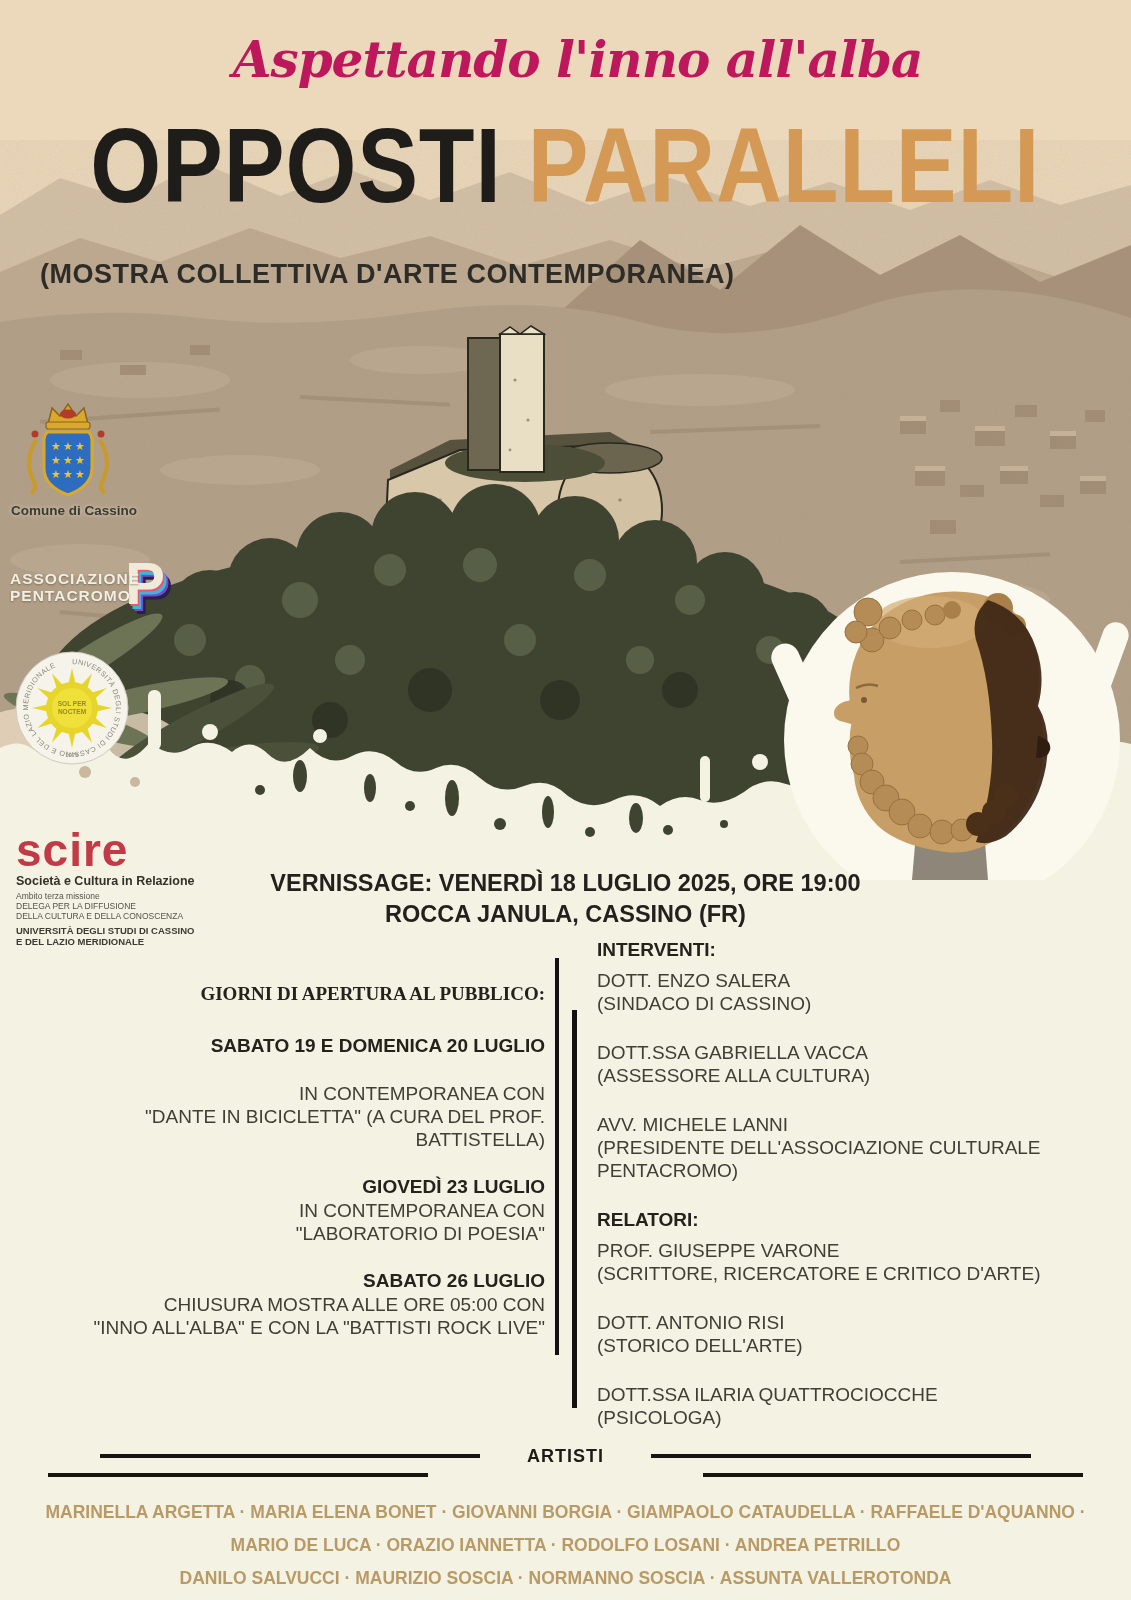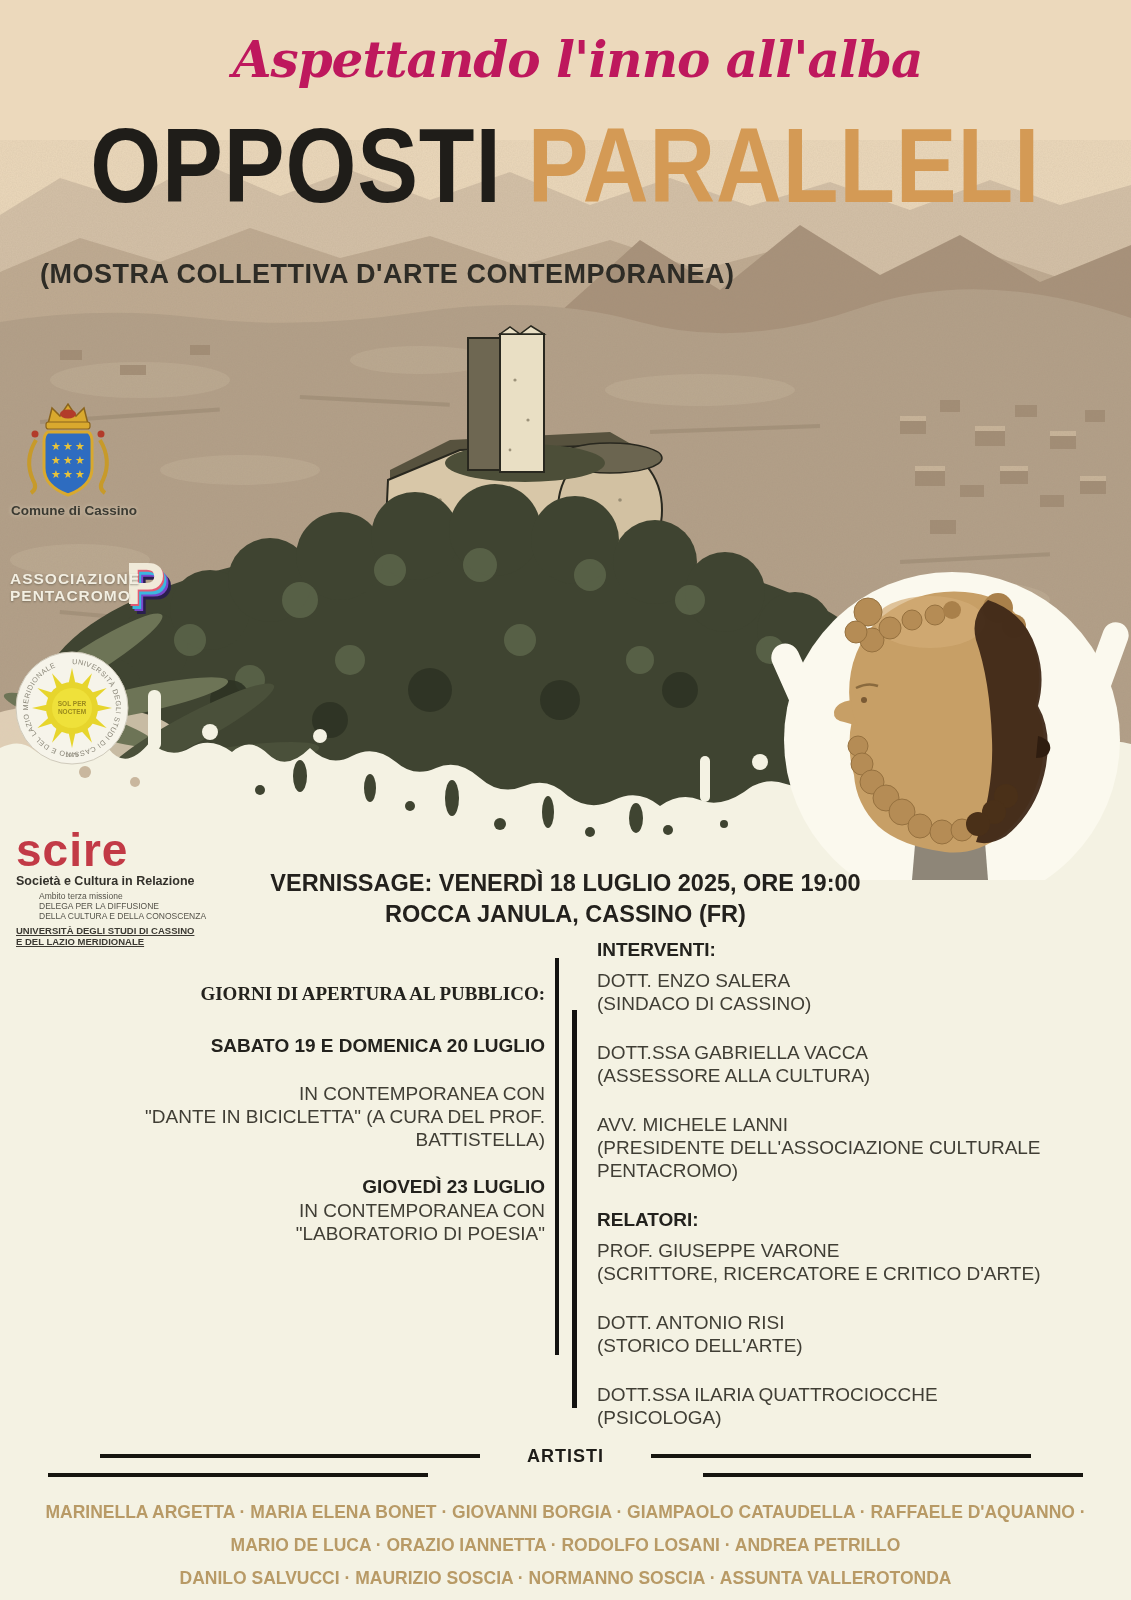--- a/index.html
+++ b/index.html
@@ -19,22 +19,22 @@
   .subtitle{top:259px;left:0;width:100%;text-align:left;
     font-weight:800;font-size:27px;color:#2e2c26;letter-spacing:.5px;padding-left:40px;}
 
   .comune-label{top:503px;left:6px;width:136px;text-align:center;font-size:13.5px;
     font-weight:700;color:#3b3a32;text-shadow:0 0 4px rgba(240,230,210,.65);}
   .pentacromo-label{top:570px;left:10px;font-size:15.5px;font-weight:800;line-height:17px;
     color:#f3efe2;letter-spacing:1px;text-shadow:0 1px 2px rgba(40,40,30,.4);}
   .scire{top:828px;left:16px;width:260px;color:#44423a;}
   .scire .name{font-size:46px;line-height:44px;font-weight:700;color:#c23a46;letter-spacing:1px;}
   .scire .tag{font-size:12.5px;font-weight:700;color:#33312b;margin-top:2px;}
-  .scire .sm{font-size:8.5px;line-height:10px;margin-top:3px;color:#55534a;margin-left:23px;}
-  .scire .uni{font-size:9.5px;line-height:11px;font-weight:700;margin-top:4px;color:#3c3a33;text-decoration:underline;}
+  .scire .sm{font-size:8.5px;line-height:10px;margin-top:3px;color:#55534a;}
+  .scire .uni{font-size:9.5px;line-height:11px;font-weight:700;margin-top:4px;color:#3c3a33;}
 
   .vernissage{top:836px;left:0;width:100%;text-align:center;font-weight:800;
     font-size:23.5px;line-height:31px;color:#23211d;margin-top:32px;}
 
   .col-left{top:982px;left:40px;width:505px;text-align:right;color:#403e35;
     font-size:19px;line-height:23px;}
   .col-left .h{font-weight:800;color:#23221d;line-height:24px;margin:0 0 28px 0;font-family:Liberation Serif, serif;}
   .col-left .grp{margin:0 0 24px 0;}
   .col-left .t{font-weight:800;color:#23221d;line-height:24px;}
   .col-right{top:938px;left:597px;width:512px;text-align:left;color:#403e35;
@@ -366,20 +366,25 @@
     <div class="grp">
       <div>IN CONTEMPORANEA CON</div>
       <div>"DANTE IN BICICLETTA"  (A CURA DEL PROF.</div>
       <div>BATTISTELLA)</div>
     </div>
     <div class="grp">
       <div class="t">GIOVEDÌ 23 LUGLIO</div>
       <div>IN CONTEMPORANEA CON</div>
       <div>"LABORATORIO DI POESIA"</div>
     </div>
+    <div class="grp">
+      <div class="t">SABATO 26 LUGLIO</div>
+      <div>CHIUSURA MOSTRA ALLE ORE 05:00 CON</div>
+      <div>"INNO ALL'ALBA"  E CON LA "BATTISTI ROCK LIVE"</div>
+    </div>
   </div>
 
   <div class="abs col-right">
     <div>
       <div class="h">INTERVENTI:</div>
       <div class="grp">
         <div>DOTT. ENZO SALERA</div>
         <div>(SINDACO DI CASSINO)</div>
       </div>
       <div class="grp">

